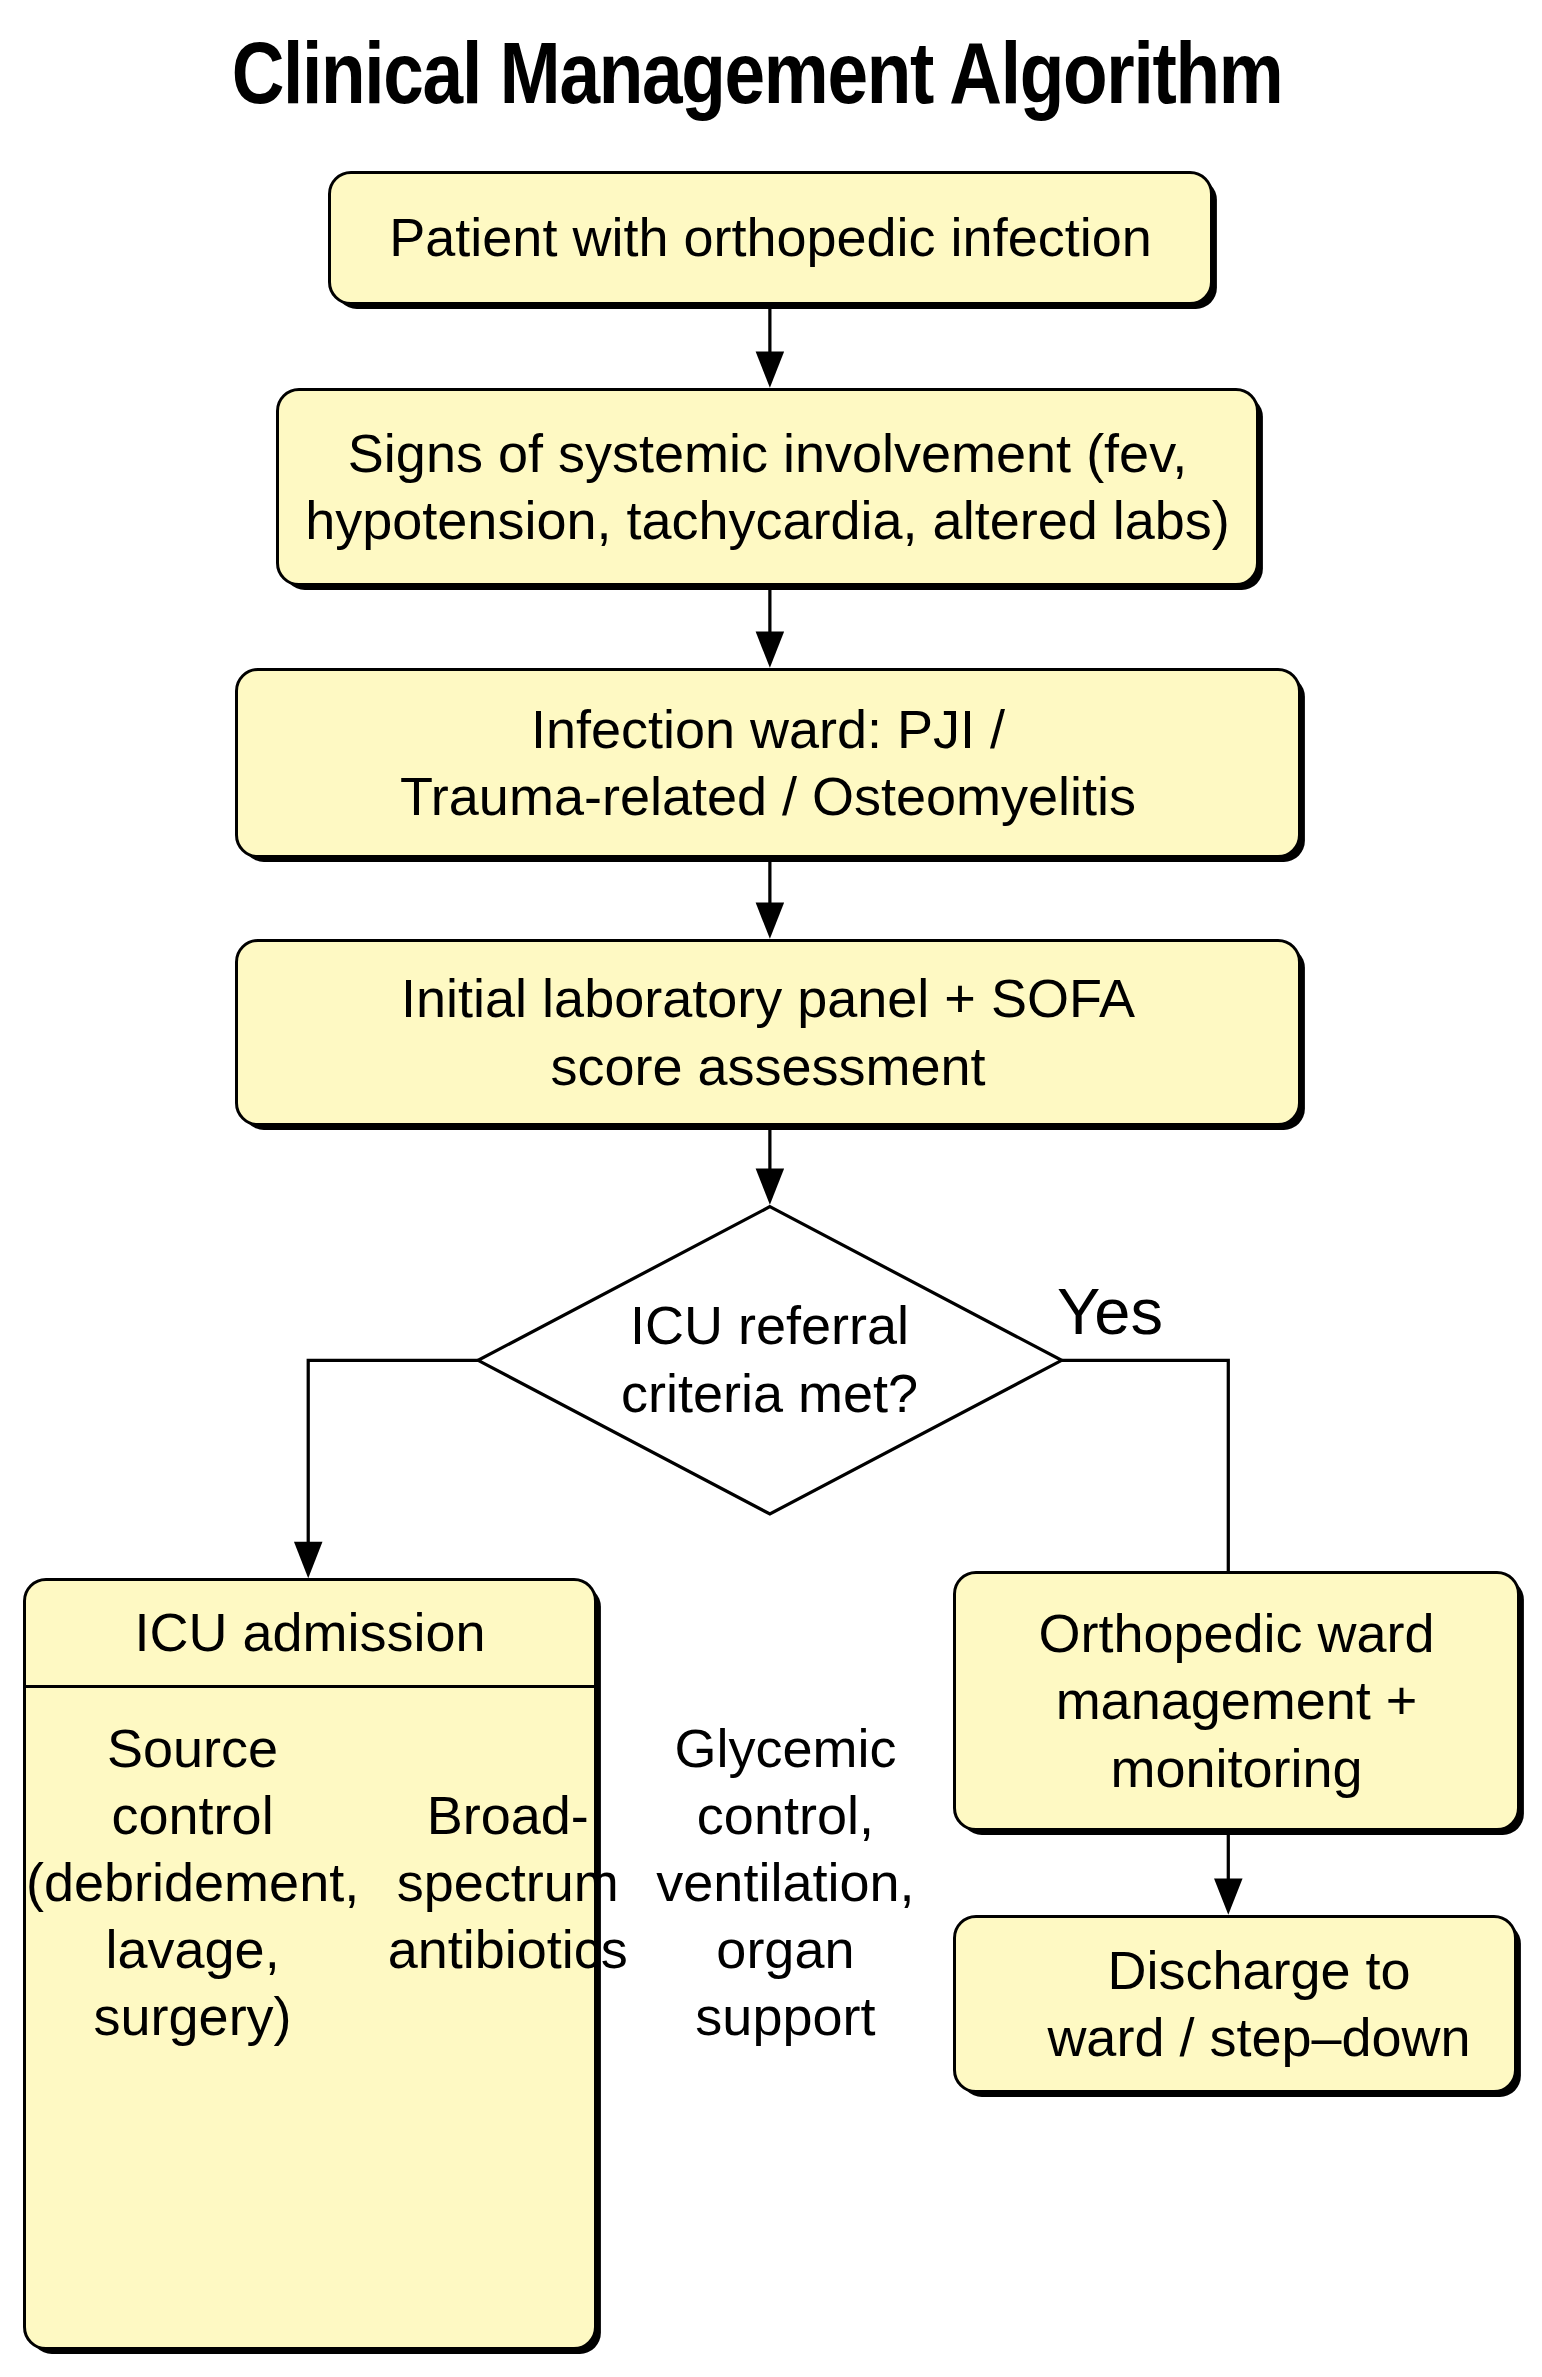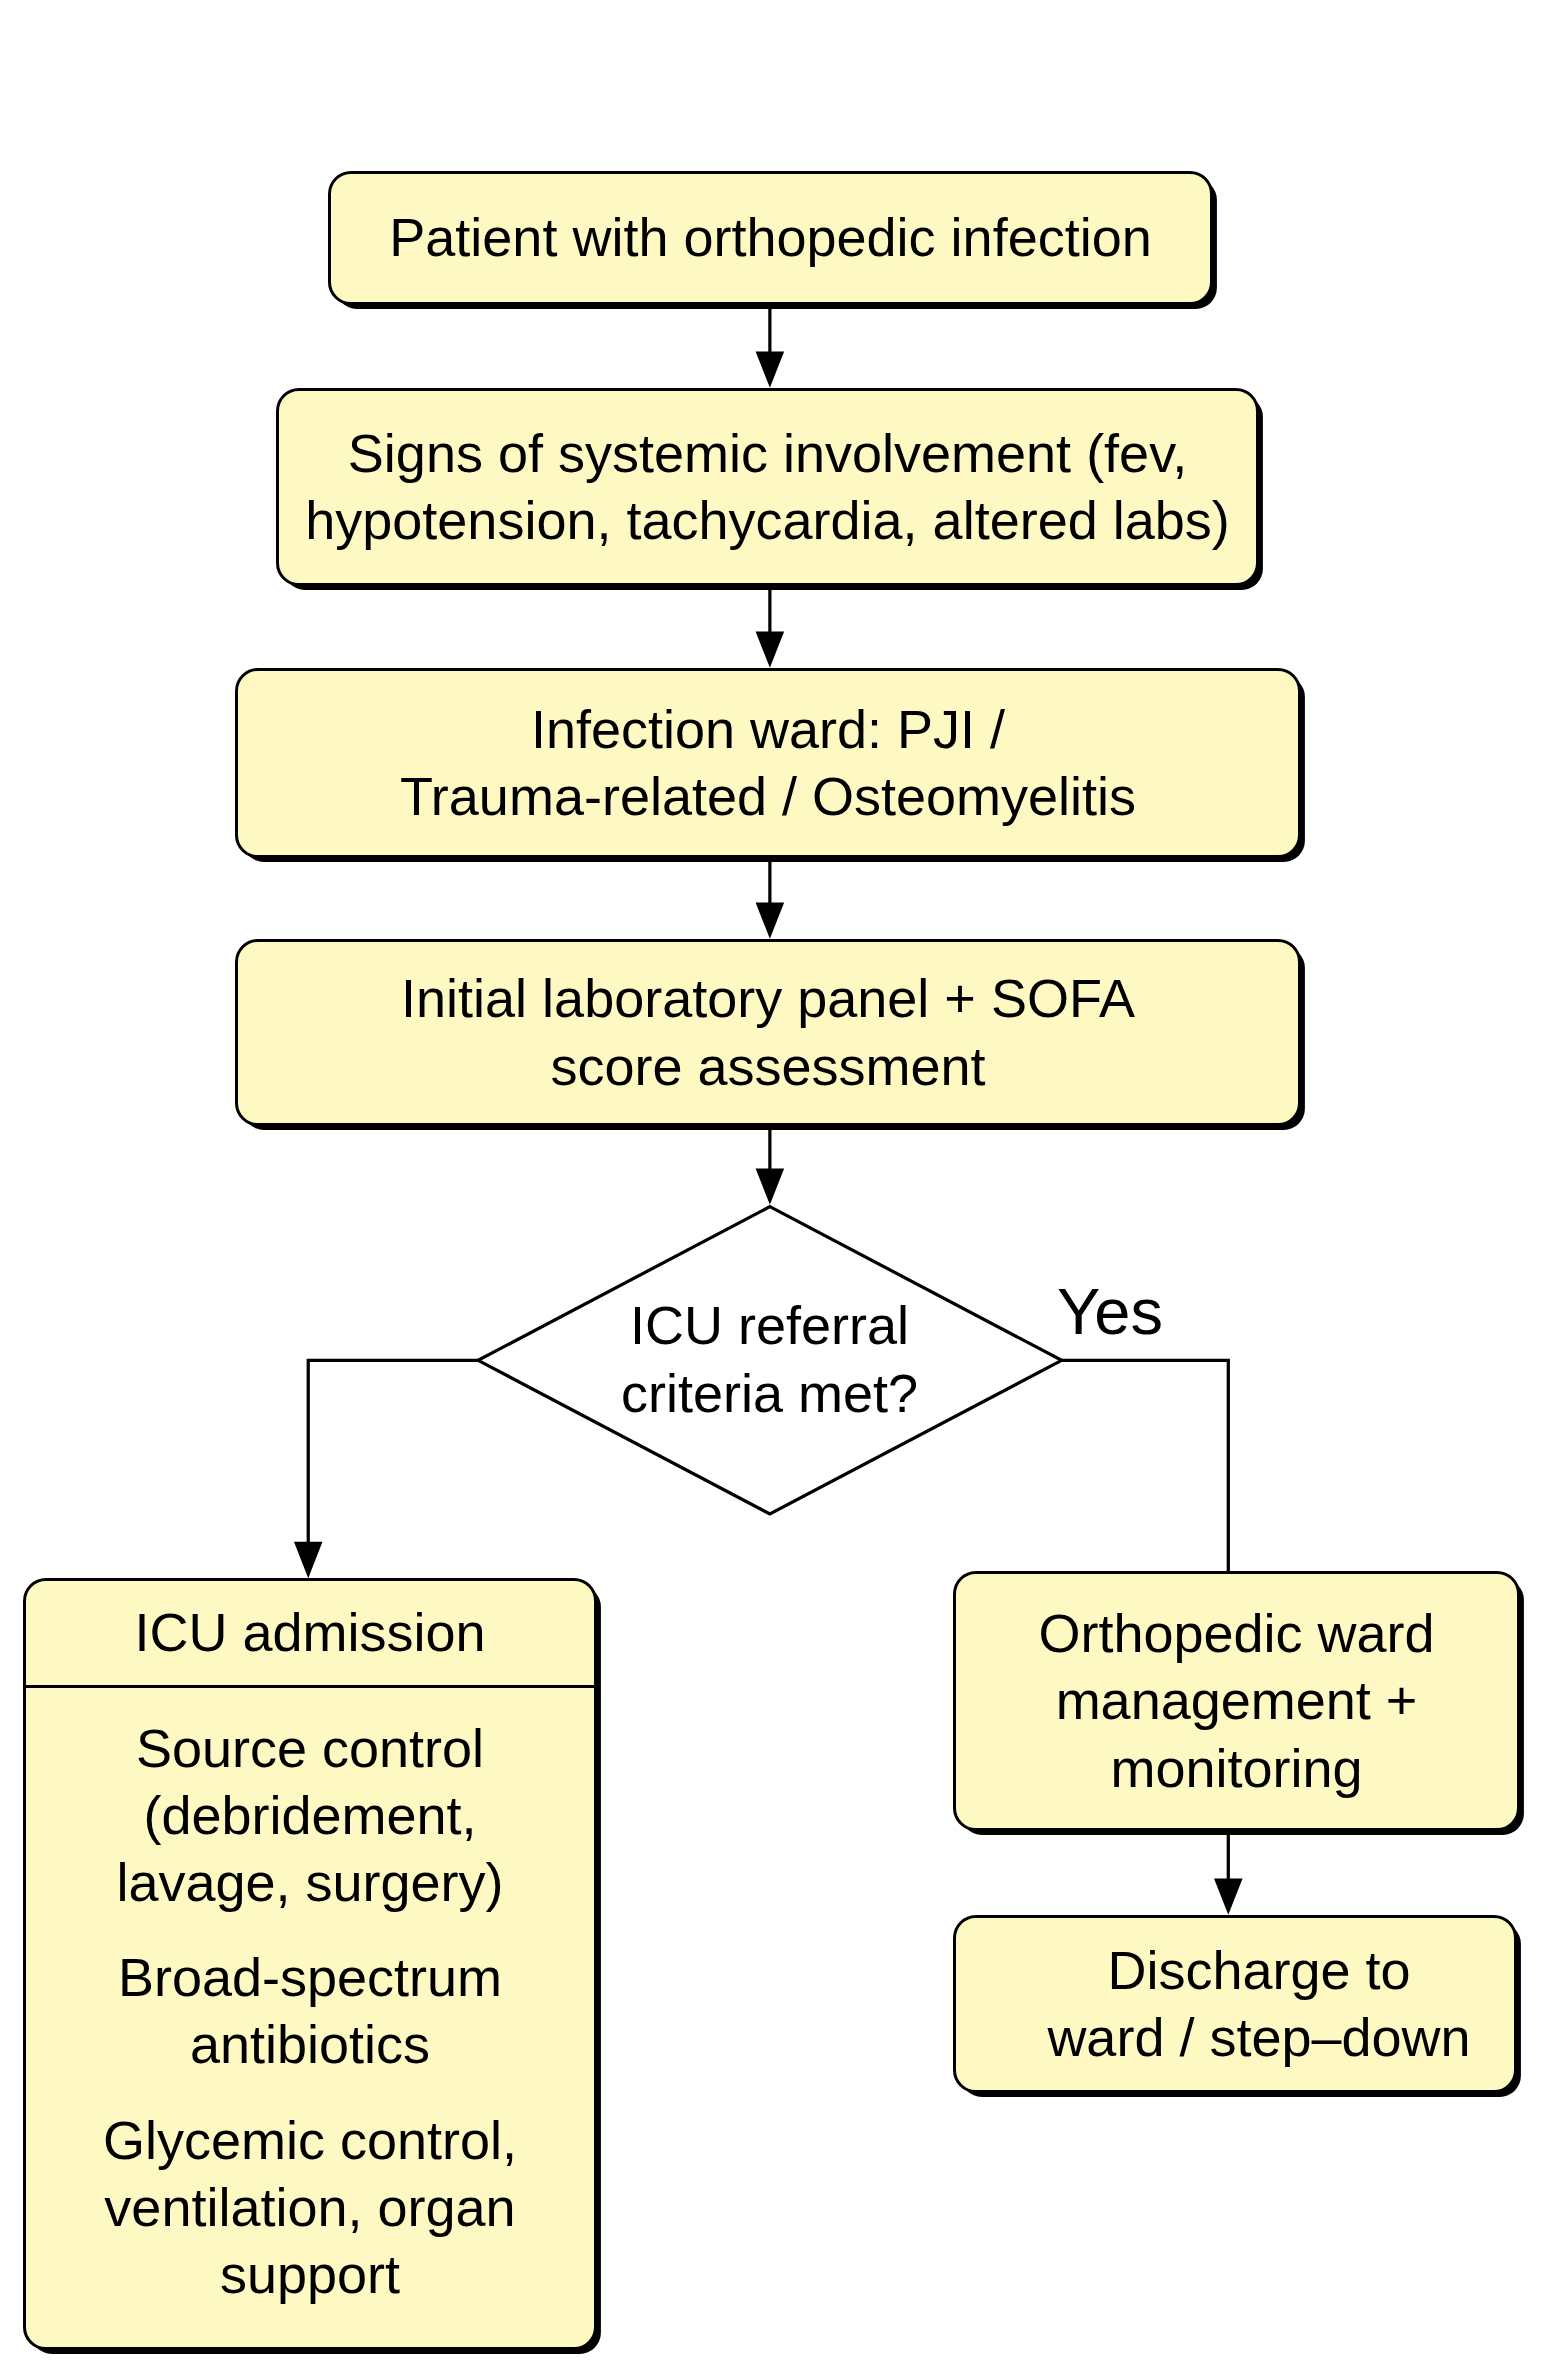--- a/index.html
+++ b/index.html
@@ -64,21 +64,20 @@
   }
   .icu-header {
     height: 104px;
     border-bottom: 3.2px solid #000000;
     display: flex;
     align-items: center;
     justify-content: center;
   }
   .icu-items {
     display: flex;
-    flex-direction: column;
     align-items: center;
     gap: 28.5px;
     padding-top: 27px;
     line-height: 1.24;
   }
   .diamond-label {
     position: absolute;
     left: 575px;
     top: 1292px;
     width: 389px;
@@ -119,20 +118,23 @@
     <polygon points="475,2434 453,2378 497,2378" fill="#000"></polygon>
 
     <polyline points="1637,2098 1894,2098 1894,2425" fill="none" stroke="#000" stroke-width="5"></polyline>
 
     <line x1="1894" y1="2820" x2="1894" y2="2900" stroke="#000" stroke-width="5"></line>
     <polygon points="1894,2953 1872,2897 1916,2897" fill="#000"></polygon>
 
     <polygon points="1187,1861 1637,2098 1187,2335 737,2098" fill="#ffffff" stroke="#000" stroke-width="5"></polygon>
   </svg>
 
+  <div class="title">
+    <span class="stretch">Clinical Management Algorithm</span>
+  </div>
 
   <div class="node" style="left:328px; top:171px; width:885px; height:134px;">
     <span class="txt">Patient with orthopedic infection</span>
   </div>
 
   <div class="node" style="left:276px; top:388px; width:983px; height:198px;">
     <span class="txt">Signs of systemic involvement (fev,
 hypotension, tachycardia, altered labs)</span>
   </div>
 

